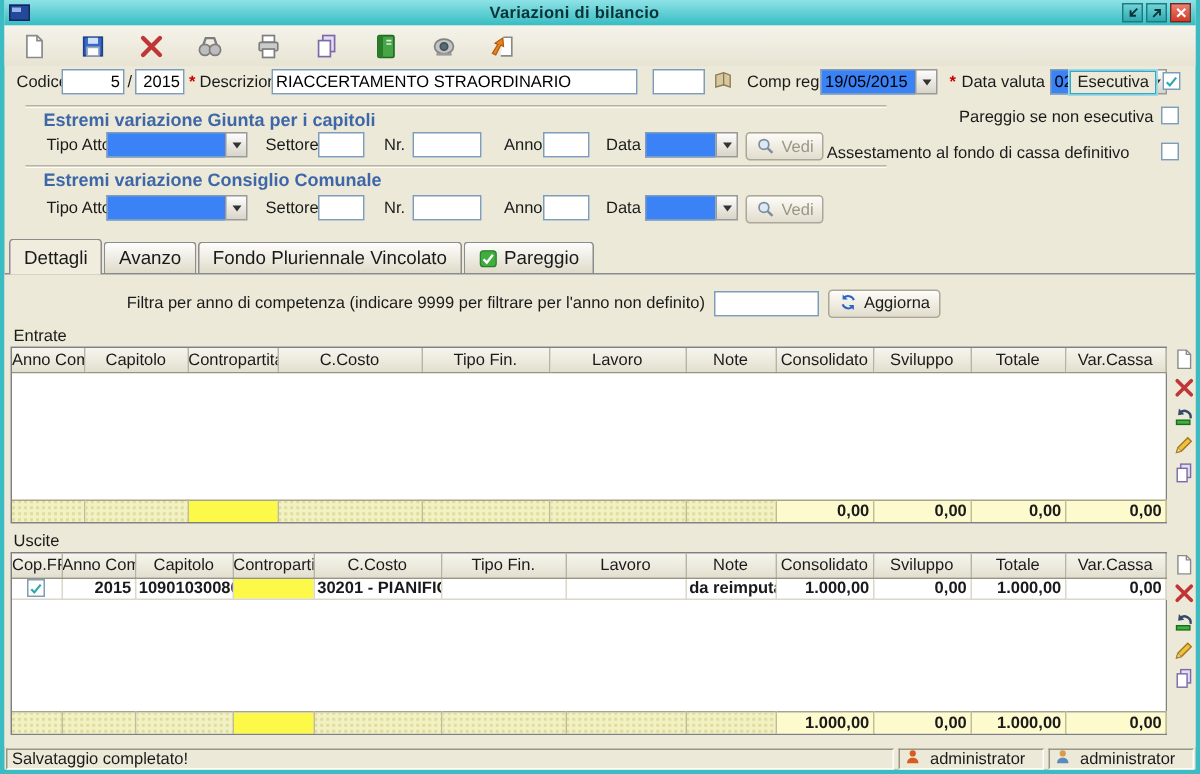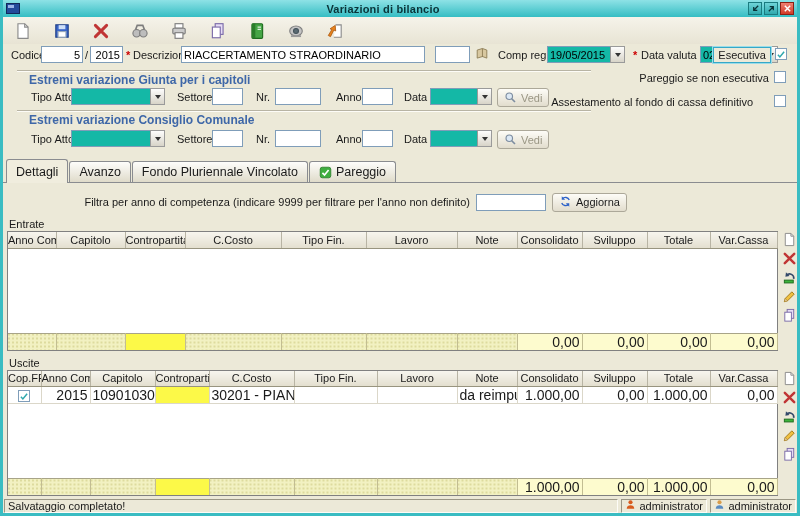--- a/index.html
+++ b/index.html
@@ -21,21 +21,21 @@
   .tbtn { width:25px; height:23px; display:flex; align-items:center; justify-content:center; cursor:pointer; }
   .tbtn svg { width:18px; height:18px; }
 
   
   .form-area { position:relative; height:114px; flex:none; }
   .lbl { position:absolute; white-space:nowrap; }
   .req { color:#cc0000; font-weight:bold; }
   .txt { position:absolute; height:17px; border:1px solid #7F9DB9; background:#fff; font:11px "Liberation Sans",sans-serif; padding:0 2px; }
   .txt.num { text-align:right; }
   .combo { position:absolute; height:17px; display:flex; }
-  .combo input { flex:1; min-width:0; border:1px solid #7F9DB9; border-right:none; background:#14b8a6; font:11px "Liberation Sans",sans-serif; padding:0 2px; height:17px; }
+  .combo input { flex:1; min-width:0; border:1px solid #7F9DB9; border-right:none; background:#3b82f6; font:11px "Liberation Sans",sans-serif; padding:0 2px; height:17px; }
   .drop { width:15px; height:17px; border:1px solid #9a9a9a; background:linear-gradient(#fdfdfd,#d8d4c8); display:flex; align-items:center; justify-content:center; cursor:pointer; }
   .drop::after { content:""; border:3.5px solid transparent; border-top:4.5px solid #333; margin-top:4px; }
   .hline { position:absolute; height:1px; background:#b8b4a4; box-shadow:0 1px 0 #fdfcf7; }
   .sect-title { position:absolute; color:#3e67a8; font-weight:bold; font-size:12px; white-space:nowrap; }
   .btn { border:1px solid #ACA899; background:linear-gradient(#fdfcf7,#e2ddcd); border-radius:3px; display:inline-flex; align-items:center; gap:3px; padding:0 6px; height:19px; font:11px "Liberation Sans",sans-serif; cursor:pointer; }
   .btn.disabled { color:#9a9684; cursor:default; }
   .btn svg { width:13px; height:13px; }
   .cb { position:absolute; width:12px; height:12px; border:1px solid #7F9DB9; background:#fff; display:flex; align-items:center; justify-content:center; cursor:pointer; }
   .cb svg { width:11px; height:11px; }
   .esec-box { position:absolute; border:1px solid #35a8c8; outline:1px solid #9adce8; background:#ECE9D8; padding:1px 4px; font-size:11px; cursor:pointer; }
@@ -49,35 +49,35 @@
   
   .panel { flex:1; border-top:1px solid #8a8c90; background:#ECE9D8; padding:0 2px; position:relative; z-index:1; }
   .filter-row { display:flex; align-items:center; justify-content:flex-end; gap:6px; margin:9px 168px 0 0; height:20px; }
   .filter-row input { width:70px; height:17px; border:1px solid #7F9DB9; font:11px "Liberation Sans",sans-serif; padding:0 2px; }
   .grp-label { margin:6px 0 1px 4px; }
 
   .twrap { display:flex; gap:4px; padding-left:2px; }
   .grid-outer { width:771px; border:1px solid #808080; background:#fff; flex:none; }
   table.grid { border-collapse:collapse; table-layout:fixed; width:769px; }
   table.grid th { height:16px; font-weight:normal; font-size:11px; background:linear-gradient(#f7f5ee,#e3dfcf); border-right:1px solid #b8b4a4; border-bottom:1px solid #98947f; overflow:hidden; white-space:nowrap; }
-  table.grid td { height:14px; font-size:14px; border-right:1px solid #dbd7c9; border-bottom:1px solid #dbd7c9; padding:0 2px; overflow:hidden; white-space:nowrap; background:#fff; }
+  table.grid td { height:14px; font-size:11px; border-right:1px solid #dbd7c9; border-bottom:1px solid #dbd7c9; padding:0 2px; overflow:hidden; white-space:nowrap; background:#fff;font-weight:bold; }
   td.r { text-align:right; }
   td.ylw, .t-ylw { background:#FCF948 !important; }
   .filler { background:#fff; }
   table.totals td { height:15px; border-right:1px solid #c2bd92; border-bottom:none; border-top:1px solid #a8a488; background:#F2F1C2; background-image:radial-gradient(circle at 1px 1px, #dddb9e 22%, transparent 23%); background-size:4px 4px; }
   table.totals td.val { background:#FDFBCE; background-image:none; text-align:right; }
   .tools { width:20px; display:flex; flex-direction:column; gap:4px; padding-top:1px; }
   .tools .tool { width:16px; height:15px; cursor:pointer; }
   .tools svg { width:15px; height:15px; }
 
   
   .statusbar { flex:none; height:15px; display:flex; gap:3px; padding:1px 1px 0 1px; }
   .spanel { border:1px solid; border-color:#9a9684 #fdfcf7 #fdfcf7 #9a9684; background:#ECE9D8; padding:0 3px; display:flex; align-items:center; gap:3px; overflow:hidden; white-space:nowrap; }
   .spanel.msg { flex:1; }
-  .spanel.user { width:86px; flex:none;text-align:center; }
+  .spanel.user { width:97px; flex:none;text-align:center; }
   .spanel svg { width:11px; height:11px; flex:none; }
 </style>
 </head>
 <body>
 
 <div class="window">
 
   <div class="titlebar">
     <div class="app-icon">
         <i></i>

